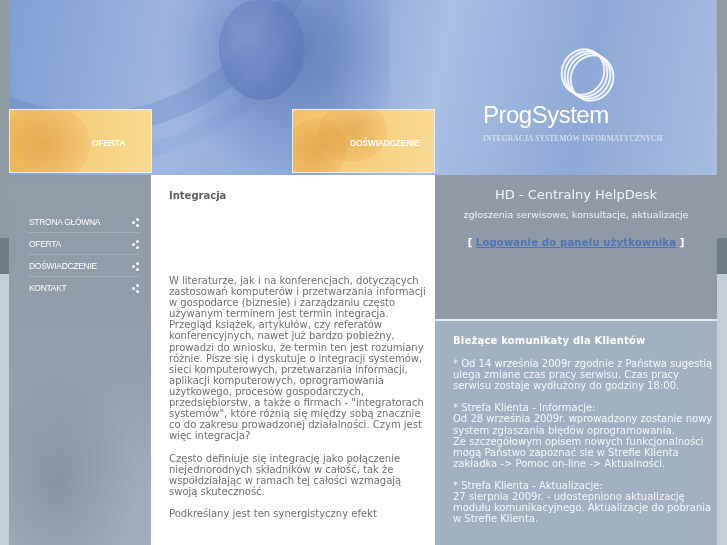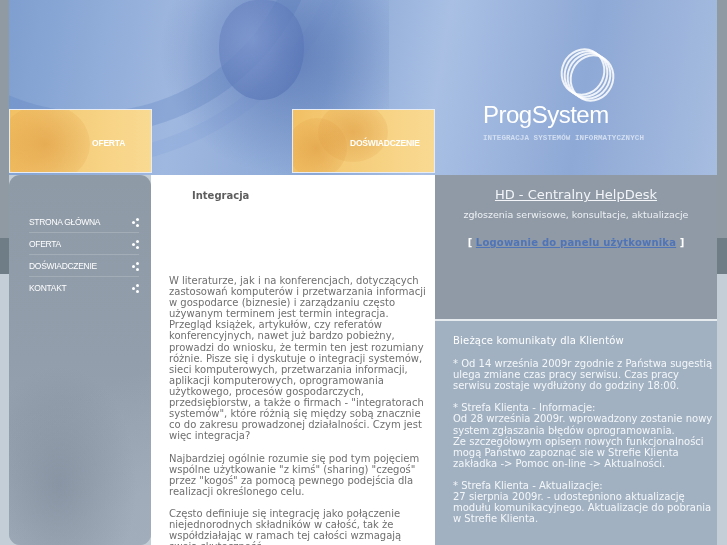--- a/index.html
+++ b/index.html
@@ -30,40 +30,39 @@
     background: radial-gradient(ellipse at 55% 30%, rgba(60,90,160,0.55) 0%, rgba(80,110,175,0.35) 35%, rgba(120,150,205,0.0) 70%);
   }
   .head {
     position:absolute; left:210px; top:0; width:85px; height:100px; border-radius:45% 45% 50% 50%;
     background: radial-gradient(ellipse at 40% 40%, rgba(130,155,210,0.7), rgba(70,100,170,0.6));
   }
   .logo-wrap { position:absolute; left:474px; top:44px; width:200px; }
   .logo-rings { position:relative; width:60px; height:55px; margin:0 auto; }
   .ring { position:absolute; width:40px; height:44px; border-radius:50%; border:2px solid rgba(255,255,255,0.85); transform:rotate(25deg); }
   .logo-name { color:#ffffff; font-family:"Liberation Sans", sans-serif; font-size:24px; letter-spacing:-0.5px; margin-top:2px; }
-  .logo-tag { color:#d3def0; font-family:Liberation Mono, monospace; font-size:7.5px; font-weight:bold; letter-spacing:0.1px; margin-top:5px; }
+  .logo-tag { color:#d3def0; font-family:Liberation Serif, serif; font-size:7.5px; font-weight:bold; letter-spacing:0.1px; margin-top:5px; }
 
   .promo {
     position:absolute; top:109px; height:64px;
     background: linear-gradient(90deg, #f2c064 0%, #f5cd7a 40%, #f9da92 100%);
     border:1px solid #e7ecf4; box-sizing:border-box; overflow:hidden;
   }
   .promo-oferta { left:9px; width:143px; }
   .promo-dosw { left:292px; width:143px; }
   .promo-face { position:absolute; border-radius:50%; background: radial-gradient(ellipse, rgba(220,150,60,0.55), rgba(240,190,100,0)); }
   .promo-label {
     position:absolute; color:#ffffff; font-family:"Liberation Sans", sans-serif; font-weight:bold; font-size:8.5px; letter-spacing:-0.2px;
   }
 
   
   .sidebar {
     position:absolute; left:9px; top:175px; width:142px; height:370px;
     background: linear-gradient(180deg, #8f9aa7 0%, #929eab 50%, #9aa6b3 100%);
     overflow:hidden;
-    border-radius:11px;
   }
   .sidebar-photo {
     position:absolute; left:0; top:170px; width:142px; height:200px;
     background: radial-gradient(ellipse at 35% 70%, rgba(120,132,148,0.55), rgba(150,160,175,0) 60%),
                 linear-gradient(160deg, rgba(160,170,185,0) 30%, rgba(170,180,195,0.5) 80%);
   }
   .nav { position:absolute; left:20px; top:36px; width:110px; }
   .nav-item {
     display:flex; justify-content:space-between; align-items:center;
     height:22px; border-bottom:1px solid #a3adb8; box-sizing:border-box;
@@ -72,39 +71,39 @@
   }
   .nav-item:last-child { border-bottom:none; }
   .nav-arrow { width:7px; height:8px; position:relative; }
   .nav-arrow i { position:absolute; width:3px; height:3px; background:#fff; border-radius:50%; }
 
   
   .main {
     position:absolute; left:151px; top:175px; width:284px; height:370px;
     background:#ffffff; overflow:hidden;
   }
-  .main-title { position:absolute; left:18px; top:15px; font-size:10px; font-weight:bold; color:#5e5e5e;margin-left:23px; }
+  .main-title { position:absolute; left:18px; top:15px; font-size:10px; font-weight:bold; color:#5e5e5e; }
   .main-body { position:absolute; left:18px; top:59px; width:260px; font-size:10px; line-height:11.1px; color:#6f6f6f;margin-top:41px; }
   .main-body p { margin:0 0 11.1px 0; }
 
   
   .helpdesk {
     position:absolute; left:435px; top:175px; width:282px; height:144px;
     background:#8f9aa6; text-align:center;
   }
-  .hd-title { margin-top:12px; font-size:13px; color:#f3f5f8;text-decoration:underline; }
+  .hd-title { margin-top:12px; font-size:13px; color:#f3f5f8; }
   .hd-sub { margin-top:7px; font-size:9.5px; color:#eef1f4; }
   .hd-login { margin-top:17px; font-size:10px; color:#ffffff; font-weight:bold; }
   .hd-login a { color:#4f74b8; text-decoration:underline; font-weight:bold; letter-spacing:0.2px;text-align:right; }
   .divider-line { position:absolute; left:435px; top:319px; width:282px; height:2px; background:#e6ebef; }
   .news {
     position:absolute; left:435px; top:321px; width:282px; height:224px;
     background:#a1b1c1; overflow:hidden;
   }
-  .news-title { position:absolute; left:18px; top:14px; font-size:10px; font-weight:normal; color:#ffffff; letter-spacing:0.2px; }
+  .news-title { position:absolute; left:18px; top:14px; font-size:10px; font-weight:bold; color:#ffffff; letter-spacing:0.2px; }
   .news-body { position:absolute; left:18px; top:37px; width:262px; font-size:10px; line-height:11.1px; color:#f4f7fa; }
   .news-body p { margin:0 0 11.1px 0; white-space:pre-line; }
 </style>
 </head>
 <body>
 
 <div class="bg-left-top"></div>
 <div class="bg-left-dark"></div>
 <div class="bg-left-bottom"></div>
 <div class="bg-right-top"></div>
@@ -174,21 +173,20 @@
           <i style="left:4px;top:6px"></i>
         </span>
     </a>
   </nav>
 </div>
 
 <div class="main">
   <div class="main-title">Integracja</div>
   <div class="main-body">
     <p>W literaturze, jak i na konferencjach, dotyczących zastosowań komputerów i przetwarzania informacji w gospodarce (biznesie) i zarządzaniu często używanym terminem jest termin integracja. Przegląd książek, artykułów, czy referatów konferencyjnych, nawet już bardzo pobieżny, prowadzi do wniosku, że termin ten jest rozumiany różnie. Pisze się i dyskutuje o integracji systemów, sieci komputerowych, przetwarzania informacji, aplikacji komputerowych, oprogramowania użytkowego, procesów gospodarczych, przedsiębiorstw, a także o firmach - "integratorach systemów", które różnią się między sobą znacznie co do zakresu prowadzonej działalności. Czym jest więc integracja?</p>
-    <p>Najbardziej ogólnie rozumie się pod tym pojęciem wspólne użytkowanie "z kimś" (sharing) "czegoś" przez "kogoś" za pomocą pewnego podejścia dla realizacji określonego celu.</p>
     <p>Często definiuje się integrację jako połączenie niejednorodnych składników w całość, tak że współdziałając w ramach tej całości wzmagają swoją skuteczność.</p>
     <p>Podkreślany jest ten synergistyczny efekt</p>
   </div>
 </div>
 
 <div class="helpdesk">
   <div class="hd-title">HD - Centralny HelpDesk</div>
   <div class="hd-sub">zgłoszenia serwisowe, konsultacje, aktualizacje</div>
   <div class="hd-login">
     <span>[</span>

